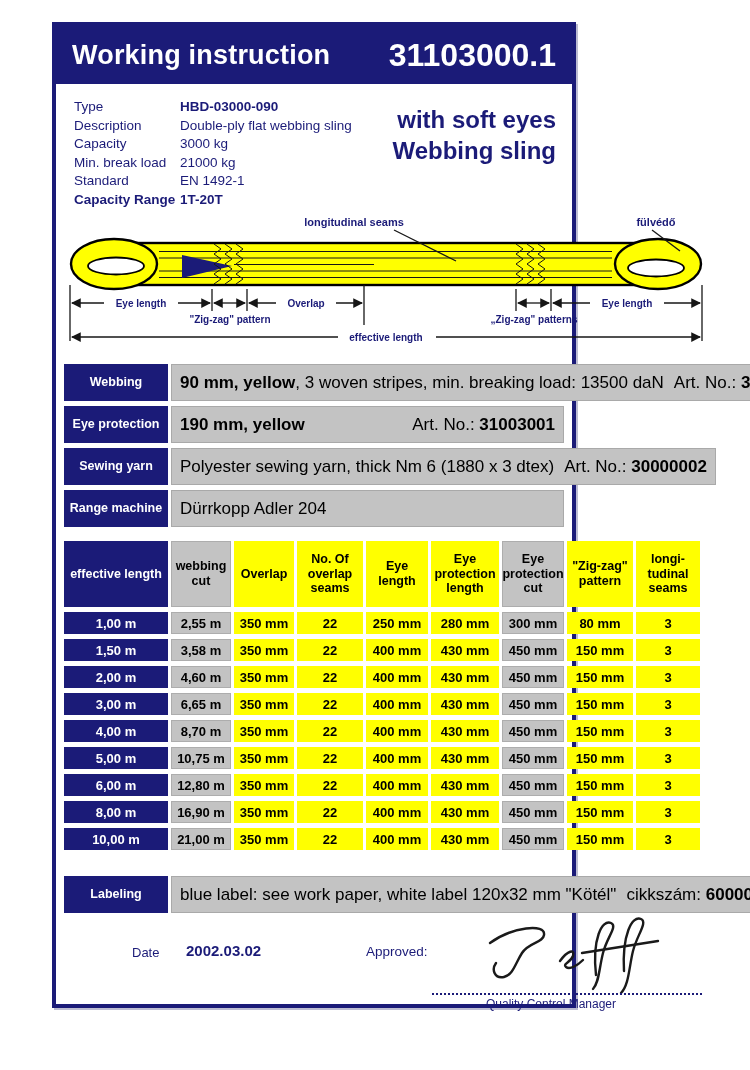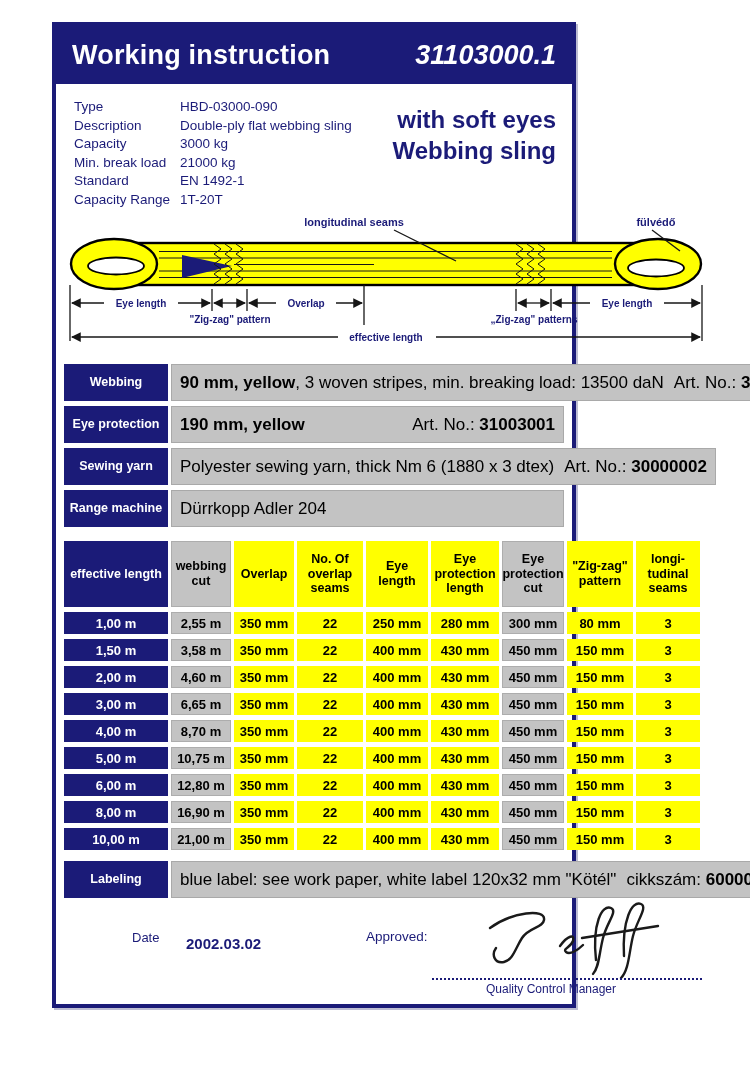--- a/index.html
+++ b/index.html
@@ -7,29 +7,29 @@
   }
   *{box-sizing:border-box; margin:0; padding:0;}
   html,body{background:#ffffff;}
   body{font-family:"Liberation Sans", sans-serif; color:var(--ink);}
   .page{position:relative; width:750px; height:1070px; background:#fff; overflow:hidden;}
   .frame{position:absolute; left:52px; top:22px; width:524px; height:986px;
          border:4px solid var(--navy); background:#fff; box-shadow:2px 2px 0 #bdbdd2;}
   .header-band{height:58px; background:var(--navy); color:#fff; display:flex;
                align-items:center; justify-content:space-between; padding:0 16px;}
   .header-band .title{font-size:27px; font-weight:bold; letter-spacing:.2px;}
-  .header-band .docno{font-size:27px; font-weight:bold;font-style:italic;}
+  .header-band .docno{font-size:32px; font-weight:bold;}
   .content{padding:10px 8px 0 8px;}
 
   
   .info-wrap{display:flex; justify-content:space-between; margin:4px 6px 0 10px;}
   .prow{display:flex; font-size:13.5px; color:var(--navy); line-height:18.5px;}
   .prow .plabel{width:102px; flex:0 0 102px;}
   .prow .pvalue{padding-left:4px;}
-  .b{font-weight:normal;}
+  .b{font-weight:bold;}
   .product-title{text-align:right; color:var(--navy); font-weight:bold; font-size:24px;
                  line-height:31px; margin-top:6px; padding-right:2px;}
 
   
   .diagram{margin:4px 0 0 0;}
   .dim{stroke:#161616; stroke-width:1.3; fill:none;}
   .thin{stroke:#161616; stroke-width:1; fill:none;}
   .sling-outline{fill:var(--yellow); stroke:#000; stroke-width:2.4;}
   .slot{fill:#fff; stroke:#000; stroke-width:1.8;}
   .dim-label{font-size:10px; font-weight:bold; fill:var(--navy); text-anchor:middle;}
@@ -54,26 +54,26 @@
       grid-template-columns:104px 60px 60px 66px 62px 68px 62px 66px 64px;
       grid-template-rows:66px; grid-auto-rows:22px; gap:5px 3px; width:636px;}
   .cell{display:flex; align-items:center; justify-content:center; font-size:13px;
         font-weight:bold; text-align:center;}
   .hcell{font-size:12.5px; line-height:1.18; white-space:pre-line;}
   .c-navy{background:var(--navy); color:#fff;}
   .c-gray{background:var(--gray); color:#000; box-shadow:inset 0 0 0 1px #adadad;}
   .c-yellow{background:var(--yellow); color:#000;}
 
   
-  .labeling{margin-top:11px;}
+  .labeling{margin-top:26px;}
 
   
   .footer{position:relative; height:110px; margin-top:14px; color:var(--navy);}
   .f-date-label{position:absolute; left:68px; top:18px; font-size:13px;}
-  .f-date{position:absolute; left:122px; top:23px; font-size:15px; font-weight:bold;}
+  .f-date{position:absolute; left:122px; top:15px; font-size:15px; font-weight:bold;}
   .f-approved{position:absolute; left:302px; top:17px; font-size:13.5px;}
   .f-sig{position:absolute; left:408px; top:-14px;}
   .f-line{position:absolute; left:368px; top:66px; width:270px;
           border-bottom:2px dotted var(--navy);}
   .f-role{position:absolute; left:352px; top:70px; width:270px; text-align:center;
           font-size:12px;}
 </style>
 </head>
 <body>
 

